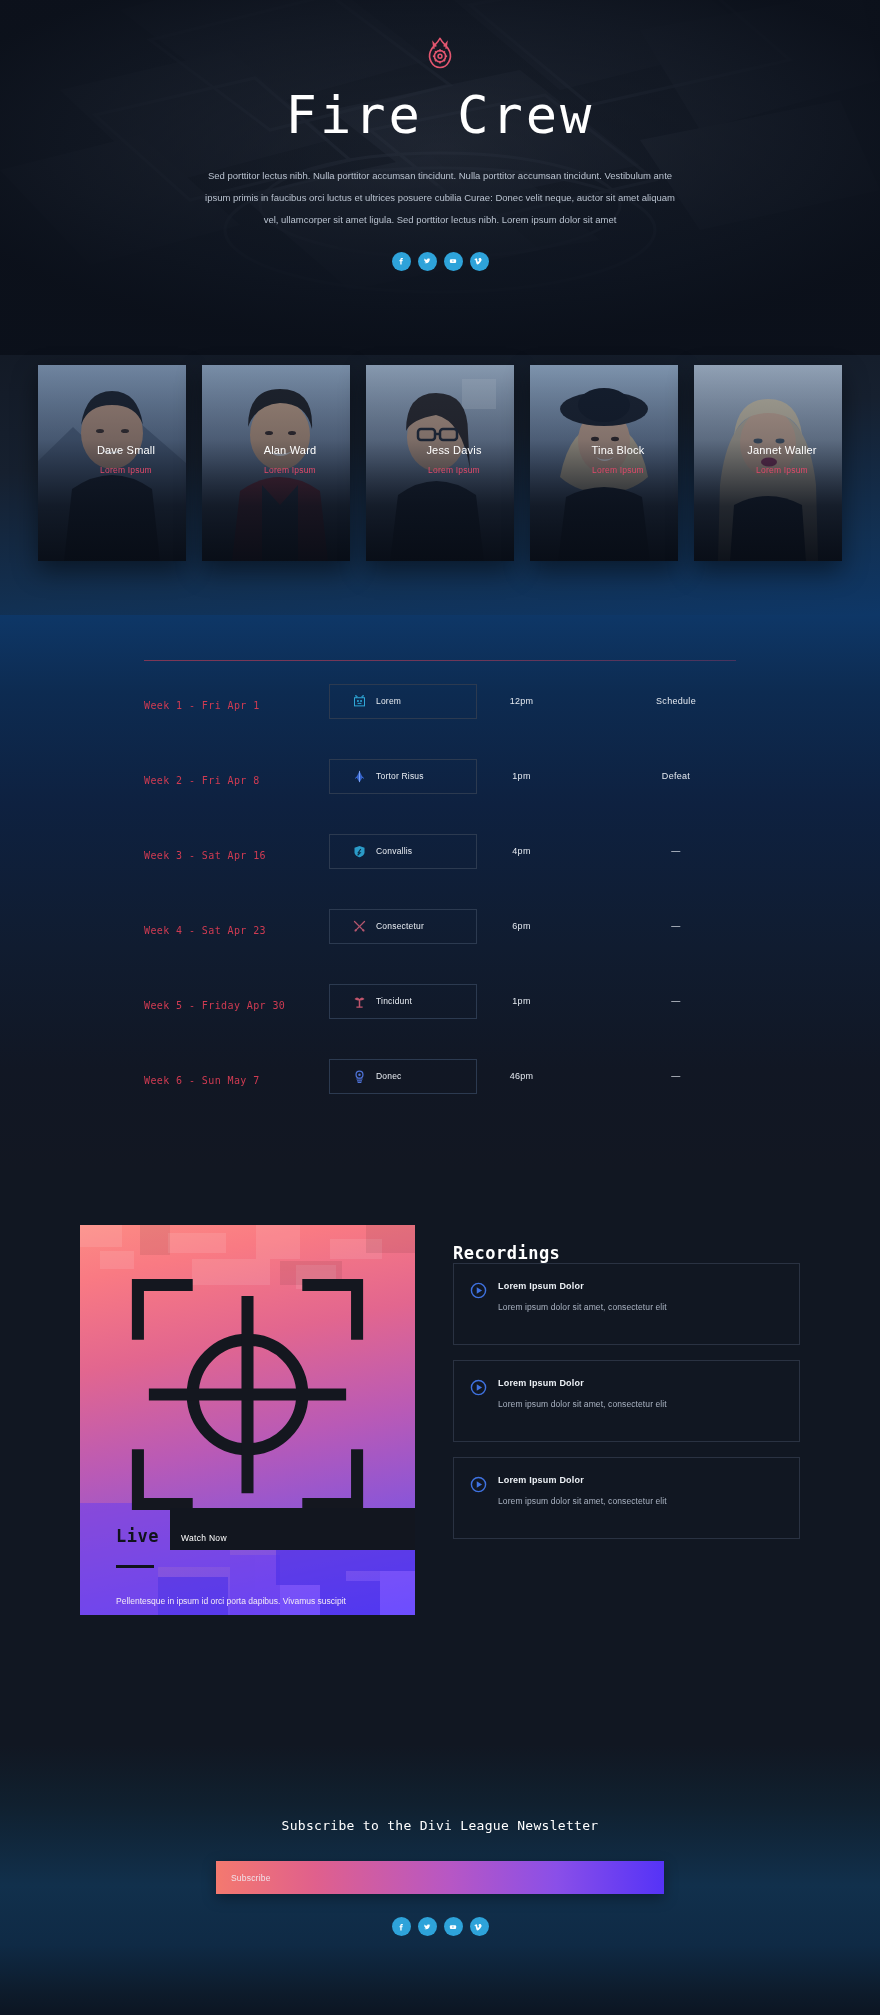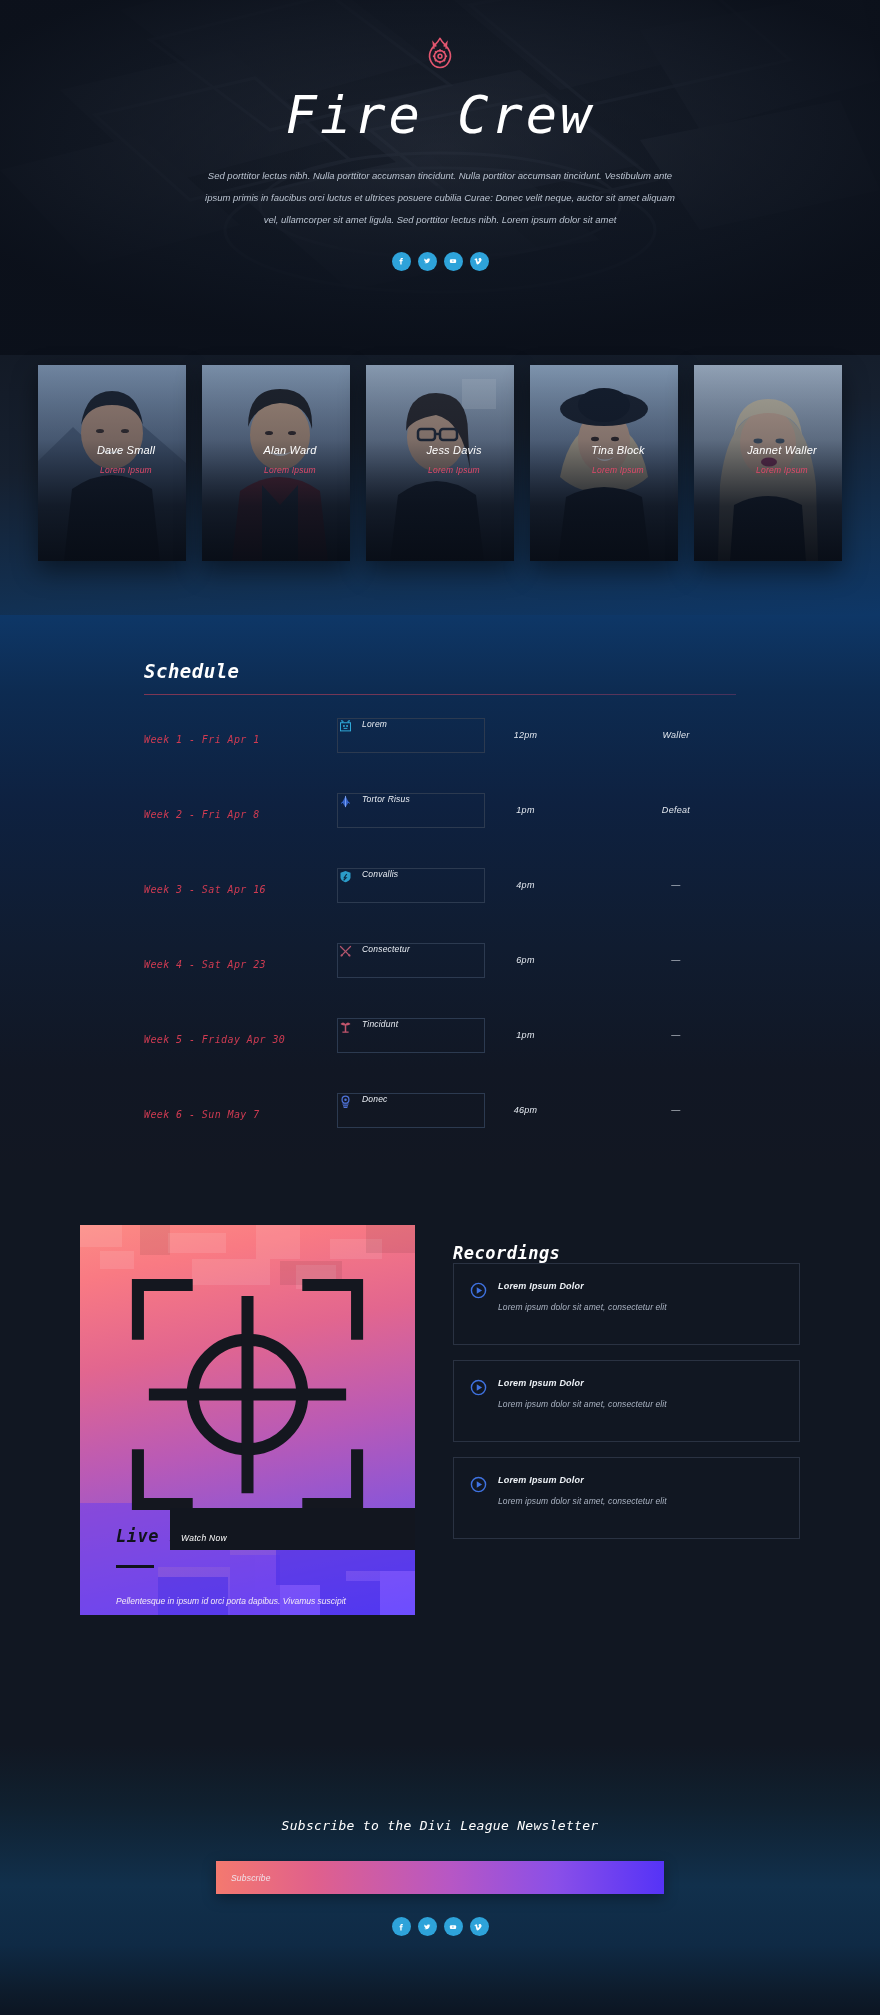--- a/index.html
+++ b/index.html
@@ -2,21 +2,21 @@
 <html><head>
 <meta charset="utf-8">
 <style>
   * { margin:0; padding:0; box-sizing:border-box; }
   html,body { background:#0d1420; }
   body {
     width:880px; height:2015px; position:relative; overflow:hidden;
     font-family:"Liberation Sans", sans-serif;
     color:#fff;
   }
-  .page { width:708px; height:2015px; position:relative;font-style:italic; }
+  .page { width:708px; height:2015px; position:relative; }
 
   
   .hero {
     position:relative; height:355px; width:880px;
     background:#1b212c;
     overflow:hidden;
   }
   .hero-bg { position:absolute; inset:0; }
   .hero-bg svg { width:100%; height:100%; display:block; }
   .hero-vignette {
@@ -81,22 +81,22 @@
   .sched-row {
     display:flex; align-items:center; height:70px; margin-top:5px;
   }
   .sched-week {
     width:185px; flex:0 0 185px;
     font-family:"DejaVu Sans Mono", monospace;
     font-size:10px; color:#cf3b52; letter-spacing:0.4px;margin-top:8px;
   }
   .sched-game {
     width:148px; flex:0 0 148px; height:35px;
-    border:1px solid #2c3a50; display:flex; gap:9px;
-    padding-left:0; cursor:pointer;margin-left:8px;
+    border:1px solid #2c3a50; display:flex; align-items:center; gap:9px;
+    padding-left:22px; cursor:pointer;
   }
   .game-icon { width:15px; height:15px; flex:0 0 15px; }
   .game-icon svg { width:100%; height:100%; display:block; }
   .game-label { font-size:8.5px; color:#e9edf3; letter-spacing:0.2px; }
   .sched-time {
     flex:1; text-align:center; font-size:9px; color:#e4e9f0; letter-spacing:0.3px;
     padding-right:50px;
   }
   .sched-result {
     width:120px; flex:0 0 120px; text-align:center;
@@ -399,39 +399,38 @@
           <div class="member-name">Jannet Waller</div>
           <div class="member-role">Lorem Ipsum</div>
         </div>
       </div>
 
     </div>
   </section>
 
   <section class="schedule">
     <div class="sched-wrap">
-      <h2 class="sched-title">Schedule</h2>
       <div class="sched-rule"></div>
 
       <div class="sched-row">
         <div class="sched-week">Week 1 - Fri Apr 1</div>
         <div class="sched-game">
           <span class="game-icon">
             <svg viewBox="0 0 24 24">
                 <rect x="4" y="6" width="16" height="13" fill="none" stroke="#2fa8d8" stroke-width="1.6"></rect>
                 <path d="M7 6 L6 2 L9 5 M17 6 L18 2 L15 5" fill="none" stroke="#2fa8d8" stroke-width="1.6"></path>
                 <circle cx="9.5" cy="11" r="1.6" fill="#2fa8d8"></circle>
                 <circle cx="14.5" cy="11" r="1.6" fill="#2fa8d8"></circle>
                 <path d="M9 15 L15 15" stroke="#2fa8d8" stroke-width="1.6"></path>
               </svg>
           </span>
           <span class="game-label">Lorem</span>
         </div>
         <div class="sched-time">12pm</div>
-        <div class="sched-result">Waller</div>
+        <div class="sched-result">Schedule</div>
       </div>
 
       <div class="sched-row">
         <div class="sched-week">Week 2 - Fri Apr 8</div>
         <div class="sched-game">
           <span class="game-icon">
             <svg viewBox="0 0 24 24">
                 <path d="M12 3 L17 13 L12 21 L7 13 Z" fill="#3d6fe0" opacity="0.85"></path>
                 <path d="M12 3 L12 21" stroke="#8fb4ff" stroke-width="1.2"></path>
                 <path d="M5 15 L9 12 M19 15 L15 12" stroke="#3d6fe0" stroke-width="1.6" fill="none"></path>

